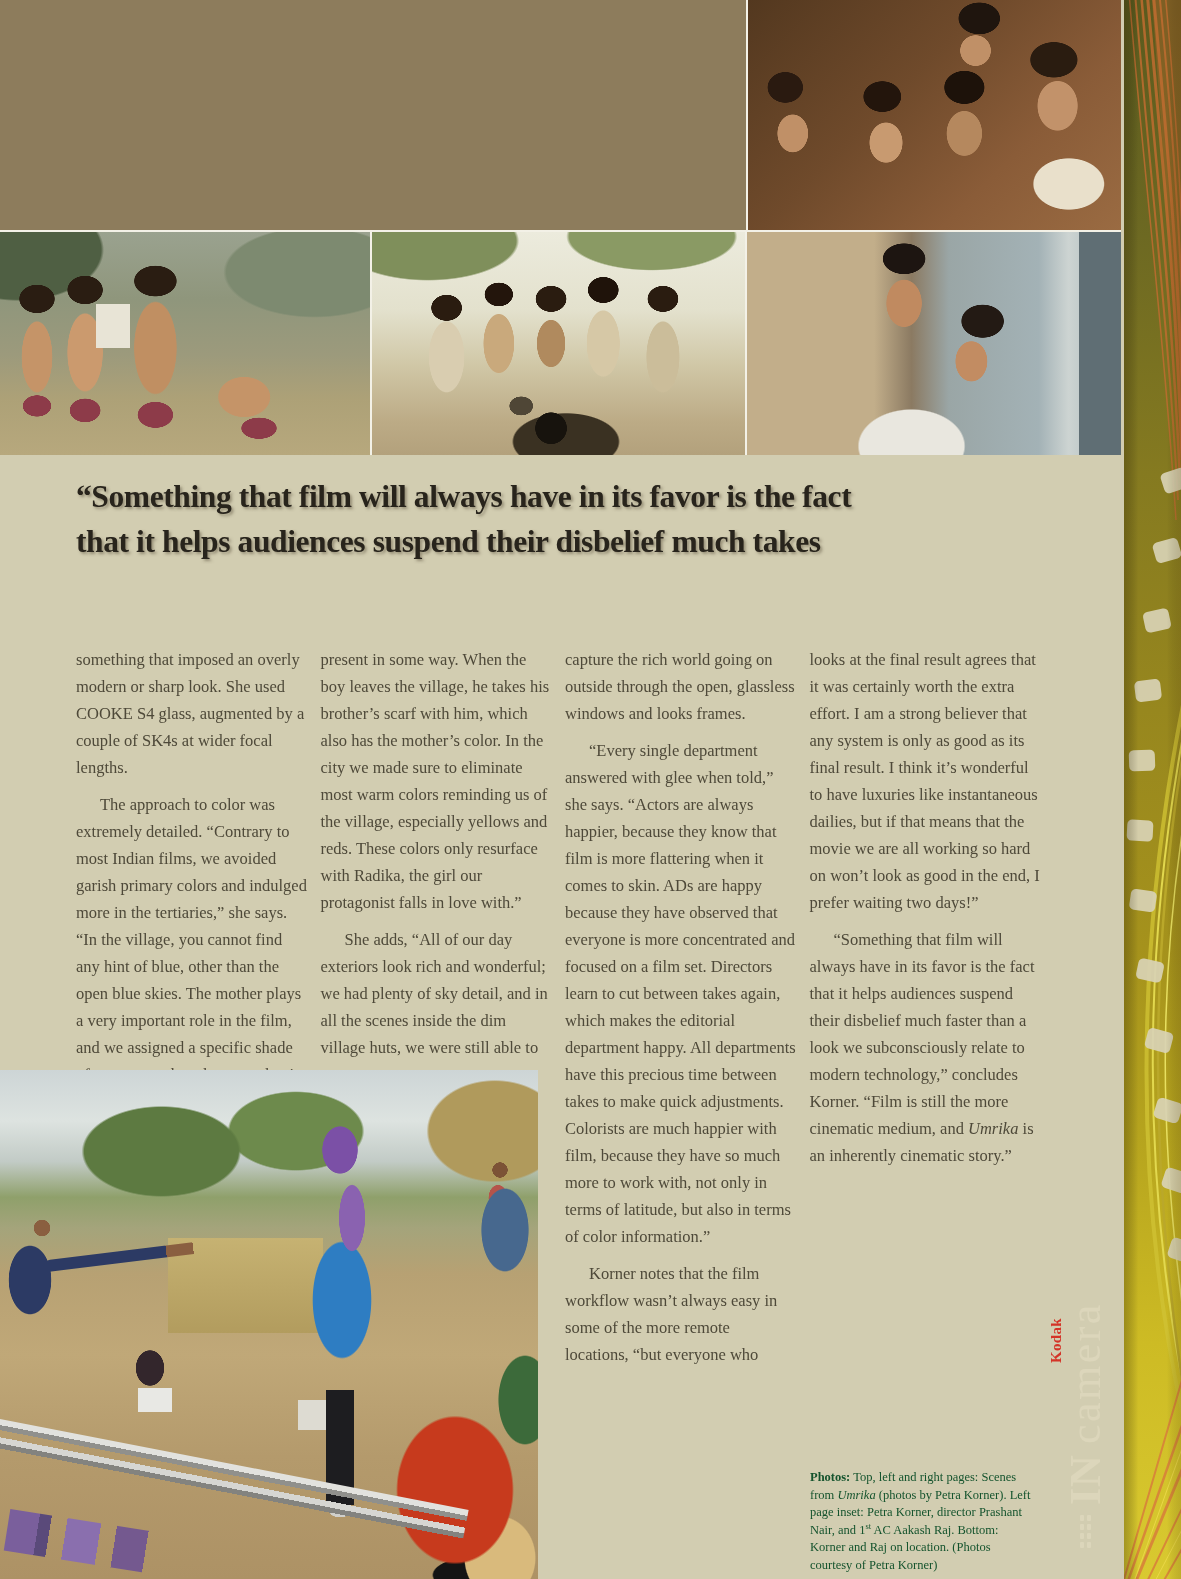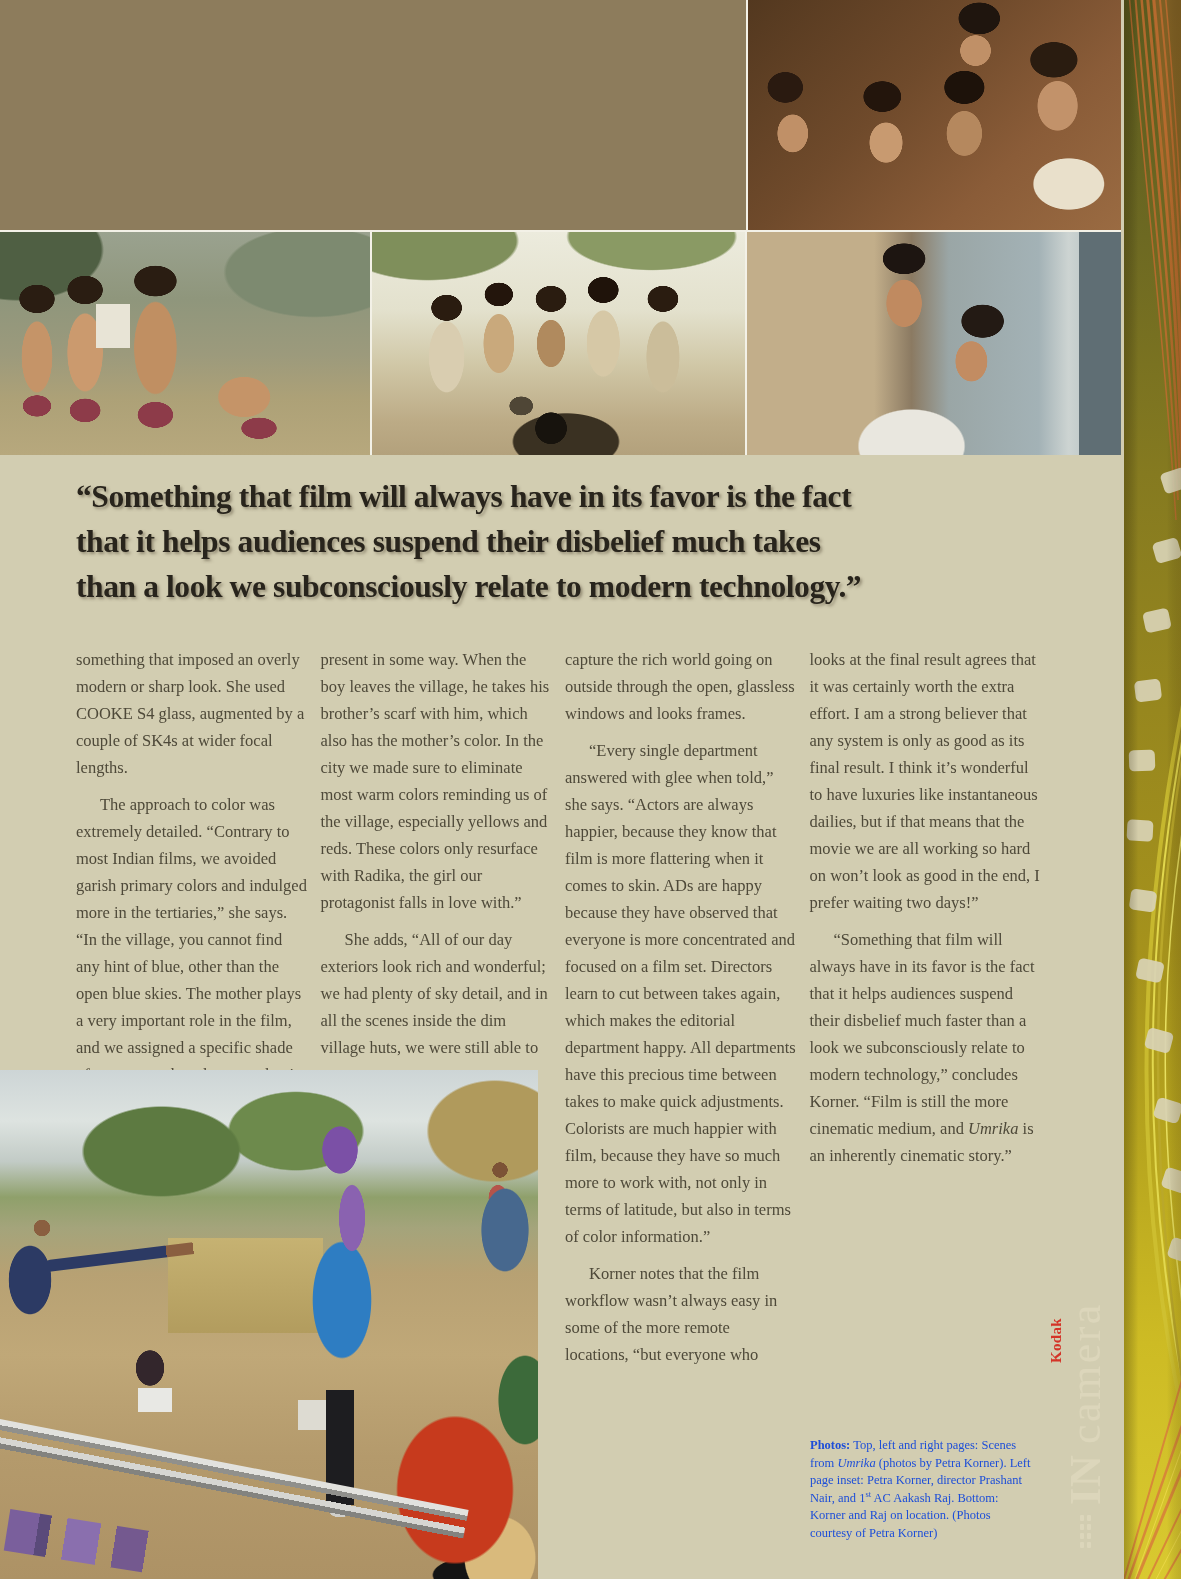--- a/index.html
+++ b/index.html
@@ -129,22 +129,22 @@
       linear-gradient(180deg,#cdd5d6 0%,#dde3e0 10%,#c2cbc6 18%,#8fa06b 25%,#a4a47b 31%,#b7a173 40%,#c0a878 56%,#b49a6c 76%,#ad9265 100%);
     background-color:#b7a173;}
   .rail{position:absolute;left:-30px;top:392px;width:500px;height:34px;transform:rotate(11deg);
     background:linear-gradient(180deg,#e2e2de 0,#e2e2de 6px,#90908c 6px,#90908c 11px,rgba(0,0,0,0) 11px,rgba(0,0,0,0) 18px,#d6d6d2 18px,#d6d6d2 24px,#83837f 24px,#83837f 29px,rgba(0,0,0,0) 29px);}
   .dolly{position:absolute;left:6px;top:452px;width:170px;height:42px;transform:rotate(9deg);
     background:linear-gradient(90deg,#7a5f9c 0,#7a5f9c 30px,#5a4a7a 30px,#5a4a7a 42px,rgba(0,0,0,0) 42px,rgba(0,0,0,0) 58px,#8a6fae 58px,#8a6fae 92px,rgba(0,0,0,0) 92px,rgba(0,0,0,0) 108px,#74598f 108px,#74598f 140px,rgba(0,0,0,0) 140px);}
   .arm{position:absolute;left:44px;top:180px;width:170px;height:12px;transform:rotate(-7deg);border-radius:6px;
     background:linear-gradient(90deg,#2c3a64 0,#2c3a64 72%,#8a5f40 72%,#8a5f40 88%,rgba(0,0,0,0) 88%);}
 
   
-  .caption{position:absolute;left:810px;top:1437px;width:222px;margin:0;
-    font-size:12.5px;line-height:17.5px;color:#1d4ed8;}
+  .caption{position:absolute;left:810px;top:1469px;width:222px;margin:0;
+    font-size:12.5px;line-height:17.5px;color:#14532d;}
   .caption b{font-weight:700;}
 
   
   .kodak{position:absolute;left:1048px;top:1363px;transform:rotate(-90deg);transform-origin:0 0;
     font-size:15px;font-weight:700;color:#d43327;letter-spacing:0.3px;white-space:nowrap;}
   .incamera{position:absolute;left:1060px;top:1548px;transform:rotate(-90deg);transform-origin:0 0;
     display:flex;align-items:center;gap:10px;color:#ded8bd;white-space:nowrap;opacity:.85;}
   .incamera .in{font-weight:700;font-size:44px;letter-spacing:1px;}
   .incamera .cam{font-weight:400;font-size:44px;letter-spacing:2.5px;}
   .perf{display:flex;flex-direction:column;gap:3px;}
@@ -163,21 +163,20 @@
     <div class="photo p1" title="Film still: woman in green sari walking through a village lane past a mud wall"></div>
     <div class="photo p2" title="Film still: family crowding together to read a letter, warm sepia light"></div>
     <div class="photo p3" title="Film still: young wrestlers in maroon shorts looking at a magazine on a hillside"></div>
     <div class="photo p4" title="Film still: villagers and children gathered around a tractor"></div>
     <div class="photo p5" title="Film still: two young men peering around a wall in the city"></div>
   </div>
 
   <blockquote class="pull-quote">
     <span>“Something that film will always have in its favor is the fact</span>
     <span>that it helps audiences suspend their disbelief much takes</span>
-    <span>than a look we subconsciously relate to modern technology.”</span>
   </blockquote>
 
   <div class="columns">
     <div class="col">
       <p>something that imposed an overly modern or sharp look. She used COOKE S4 glass, augmented by a couple of SK4s at wider focal lengths.</p>
       <p class="ind">The approach to color was extremely detailed. “Contrary to most Indian films, we avoided garish primary colors and indulged more in the tertiaries,” she says. “In the village, you cannot find any hint of blue, other than the open blue skies. The mother plays a very important role in the film, and we assigned a specific shade of magenta to her character that is always</p>
     </div>
     <div class="col">
       <p>present in some way. When the boy leaves the village, he takes his brother’s scarf with him, which also has the mother’s color. In the city we made sure to eliminate most warm colors reminding us of the village, especially yellows and reds. These colors only resurface with Radika, the girl our protagonist falls in love with.”</p>
       <p class="ind">She adds, “All of our day exteriors look rich and wonderful; we had plenty of sky detail, and in all the scenes inside the dim village huts, we were still able to</p>

